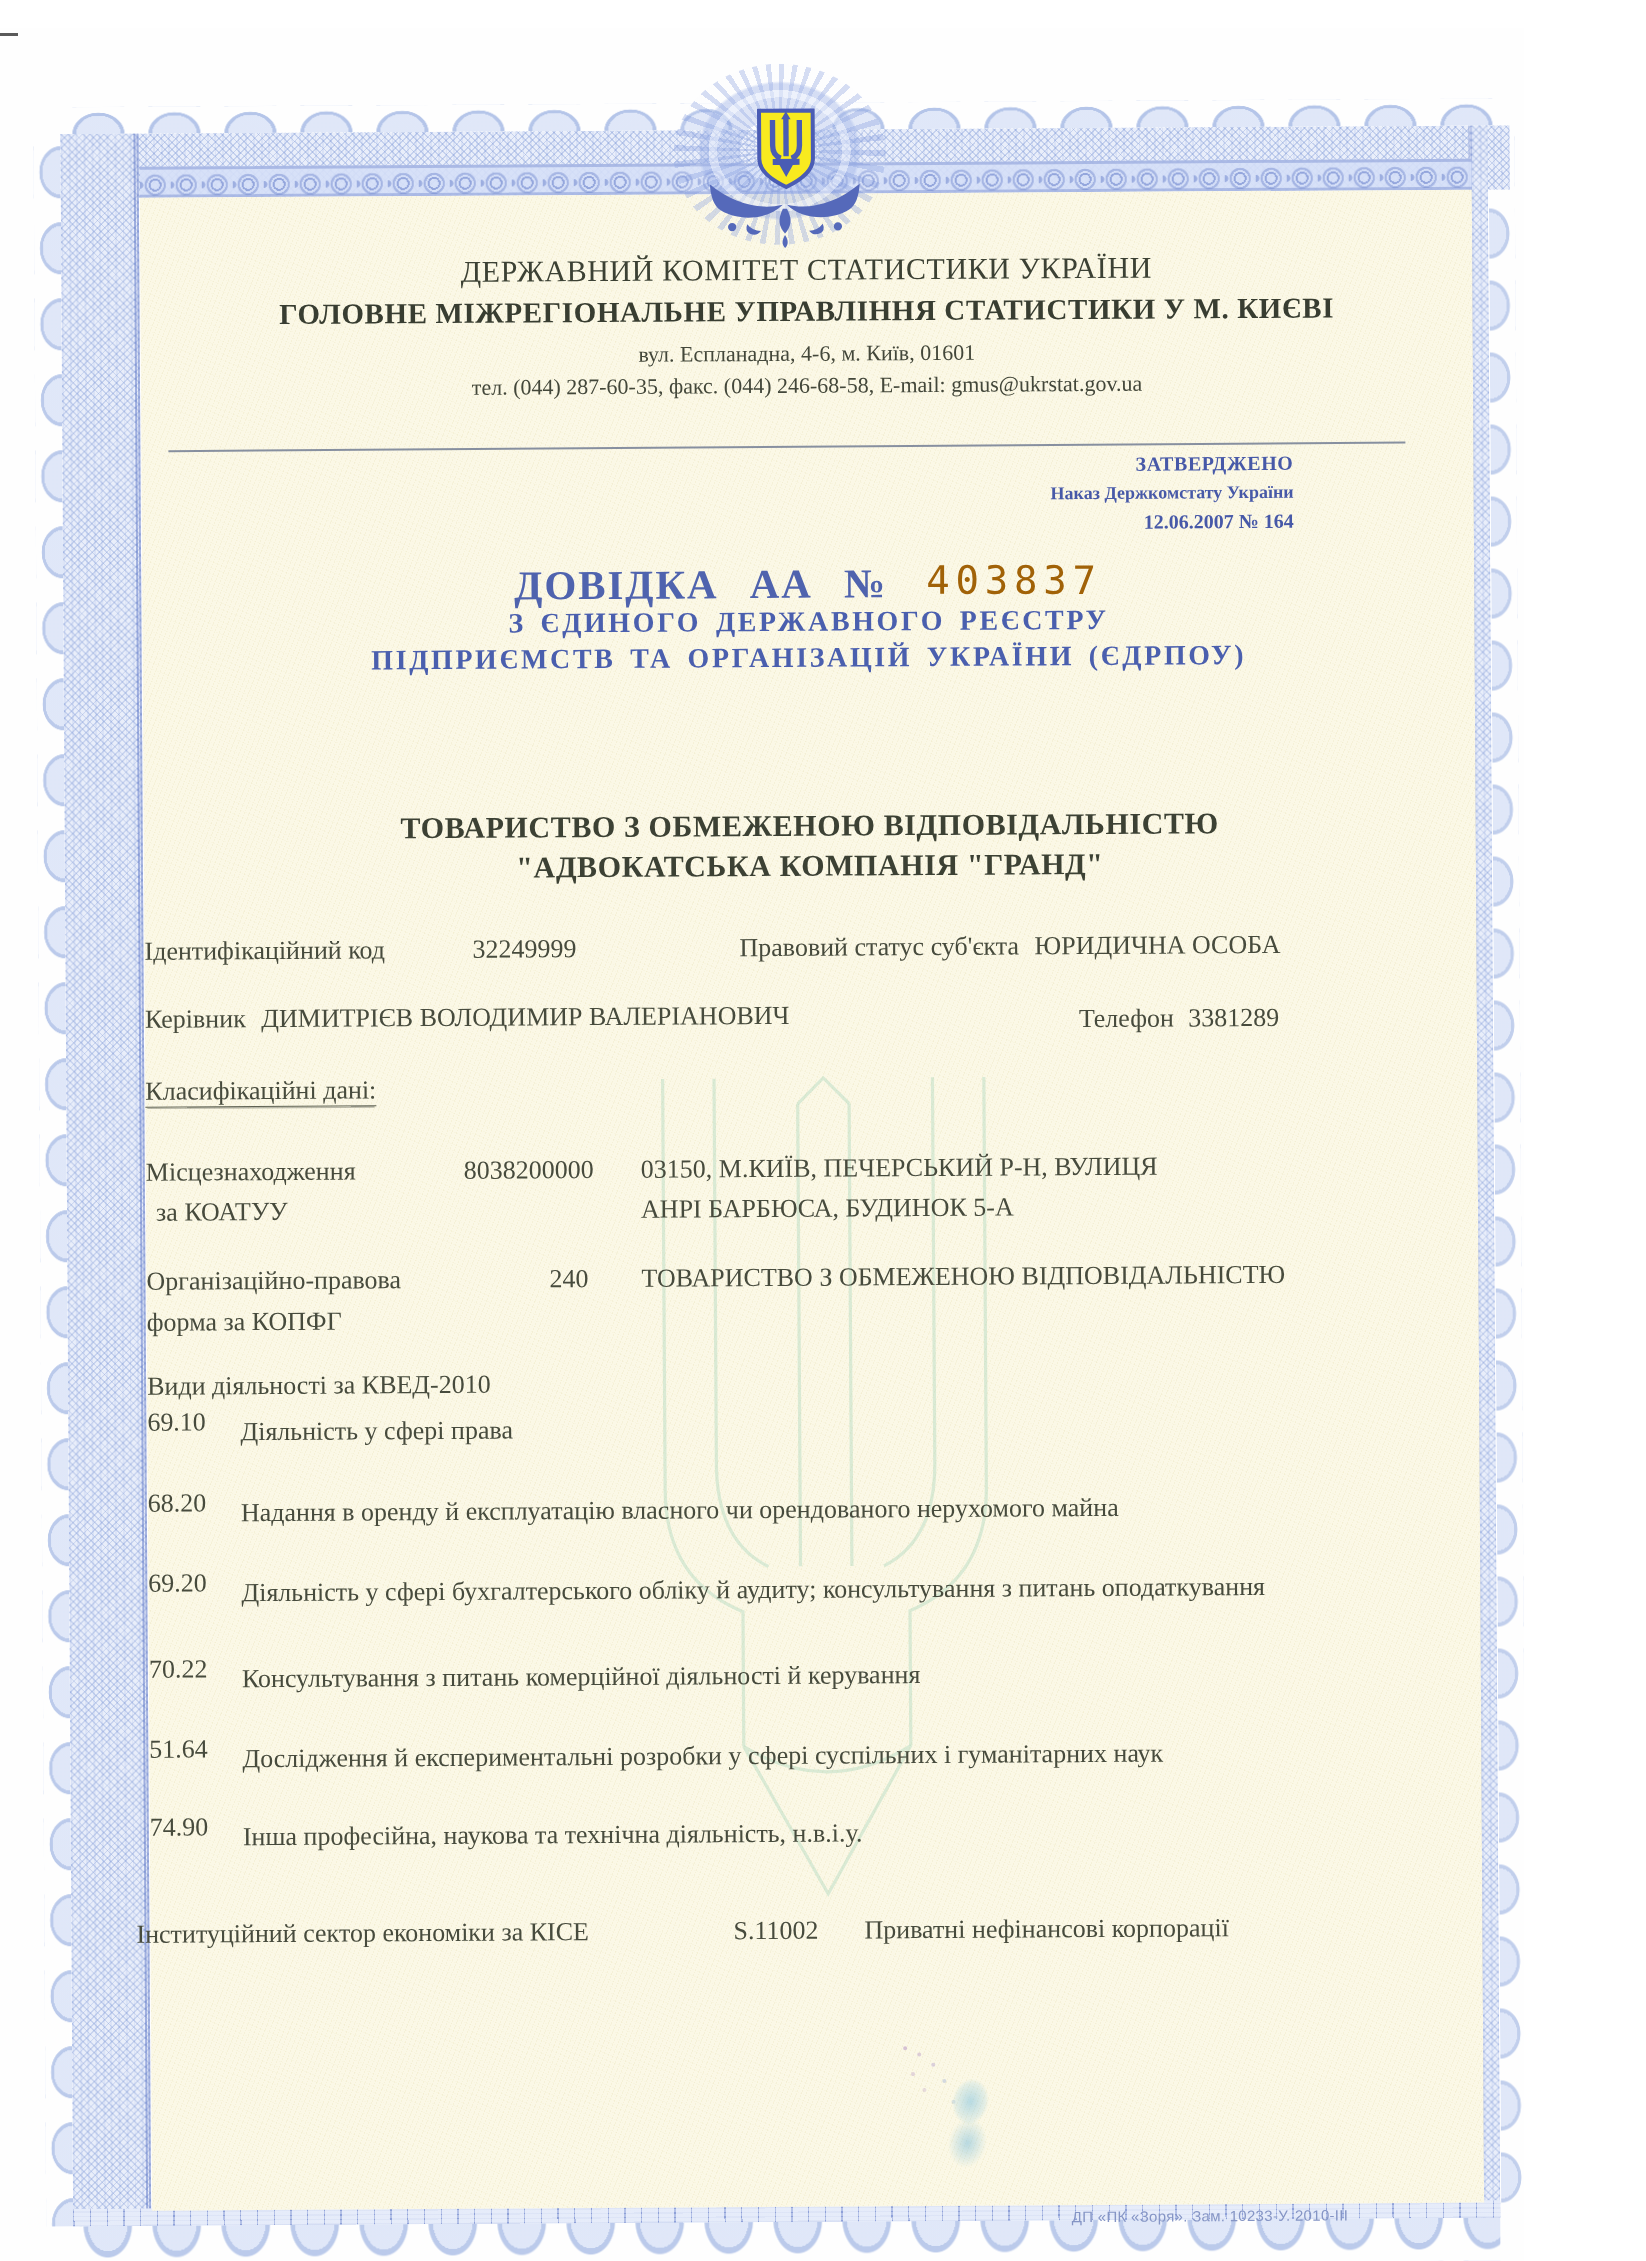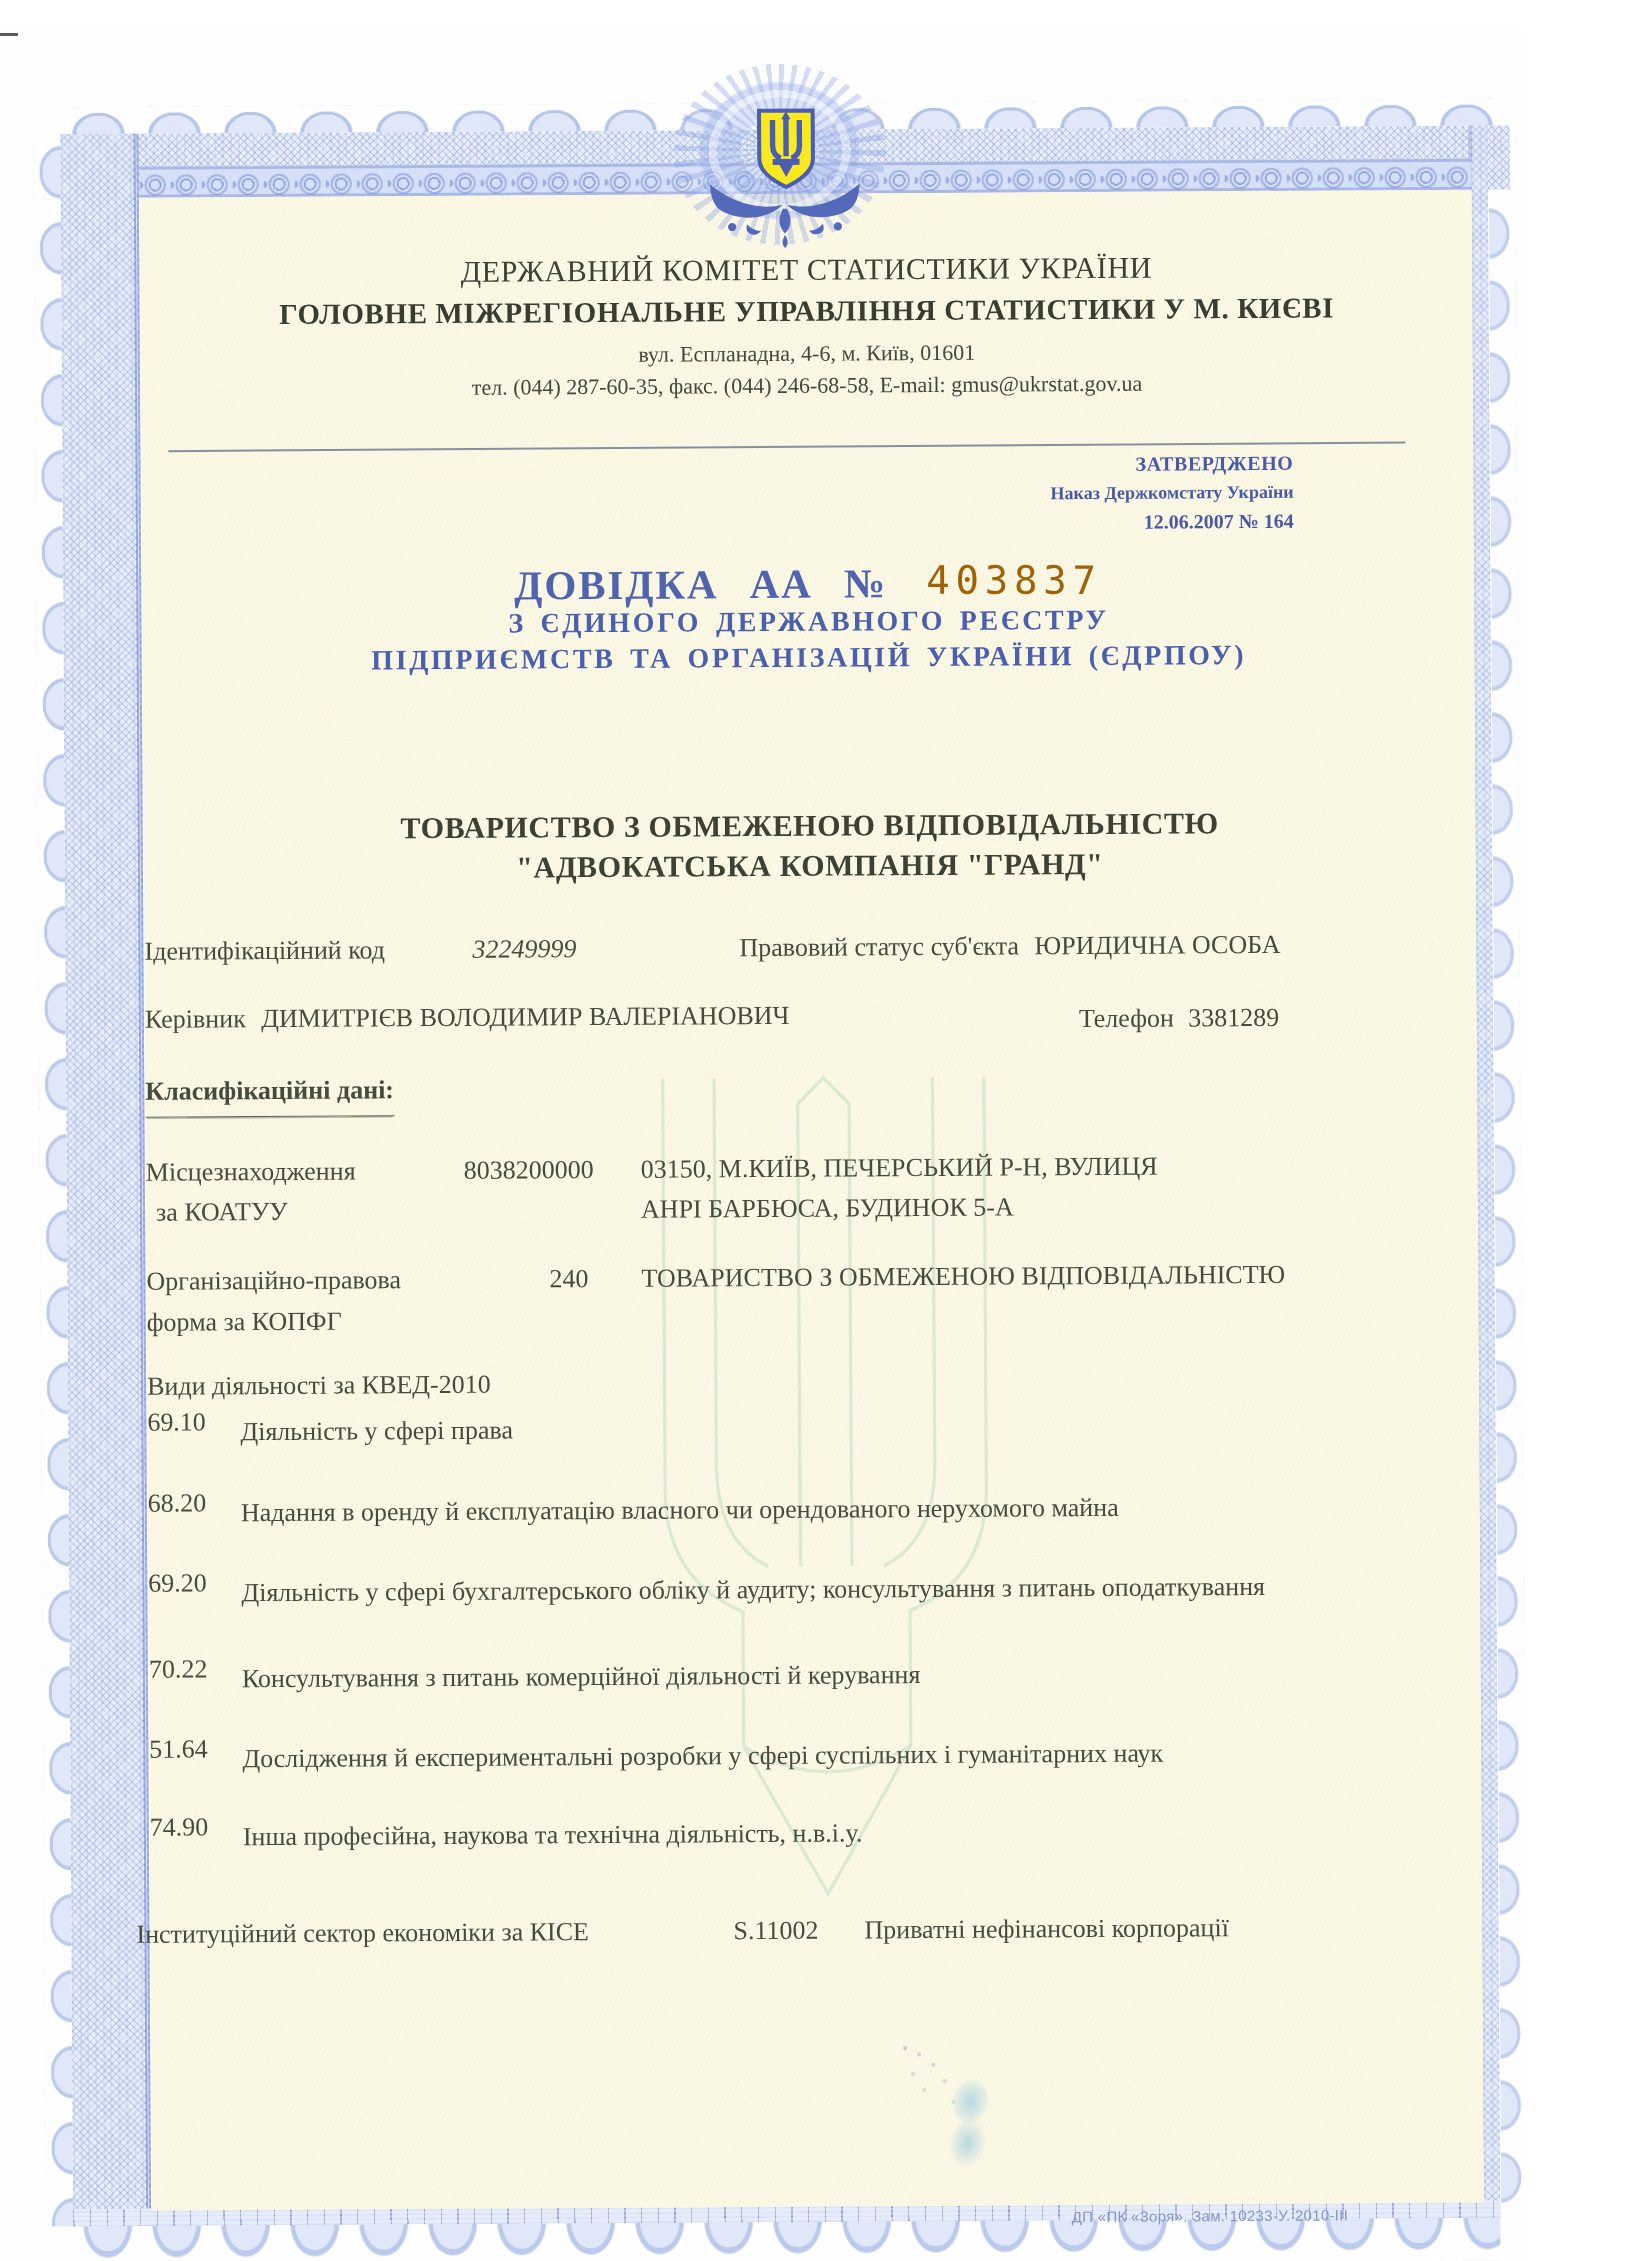--- a/index.html
+++ b/index.html
@@ -88,22 +88,22 @@
   .approval .a2 { font-size:18px; }
   .approval .a3 { font-size:20px; }
   .title-row { position:absolute; left:146px; top:532px; width:1332px; text-align:center; }
   .title-label { font-size:41px; font-weight:bold; color:#4f63ae; letter-spacing:1.9px; word-spacing:19px; }
   .title-number { display:inline-block; font-family:"DejaVu Sans Mono",monospace; font-size:39px;
           color:#a16207; letter-spacing:5.8px; margin-left:37px; transform:translateY(-2.6px) rotate(.4deg); }
   .sub1 { top:578px; font-size:28px; font-weight:bold; color:#4a5fae; letter-spacing:2.6px; word-spacing:5.1px; }
   .sub2 { top:614px; font-size:28px; font-weight:bold; color:#4a5fae; letter-spacing:2.6px; word-spacing:5.1px; }
   .comp1 { top:781px; font-size:30px; font-weight:bold; color:#3c4134; letter-spacing:0.6px; }
   .comp2 { top:821px; font-size:30px; font-weight:bold; color:#3c4134; letter-spacing:0.6px; }
-  .underlined { border-bottom:1.9px solid rgba(66,70,56,.85); padding-bottom:11px;
-          box-shadow:0 3.2px 0 -1.9px rgba(66,70,56,.35);font-weight:bold; }
+  .underlined { border-bottom:1.9px solid rgba(66,70,56,.85); padding-bottom:1px;
+          box-shadow:0 3.2px 0 -1.9px rgba(66,70,56,.35); }
   .kved-row { position:absolute; left:0; width:1646px; }
   .kved-code { position:absolute; left:146px; }
   .kved-text { position:absolute; left:239px; white-space:normal; width:1157px; line-height:49px; }
   .imprint { position:absolute; right:182px; top:2182px; font-family:"Liberation Sans",sans-serif;
           font-size:15px; color:#8595c5; letter-spacing:0.3px; }
   .smudge { position:absolute; left:933px; top:2042px; width:61px; height:103px; transform:rotate(12deg);
       background:
         radial-gradient(ellipse 40% 30% at 46% 32%, rgba(128,194,224,.55), rgba(128,194,224,.18) 60%, rgba(255,255,255,0) 75%),
         radial-gradient(ellipse 45% 35% at 55% 72%, rgba(118,186,220,.5), rgba(255,255,255,0) 70%); }
   .speckles { position:absolute; left:898px; top:2019px; width:3.9px; height:3.9px; border-radius:50%;
@@ -186,21 +186,21 @@
       <span class="title-label">ДОВІДКА АА №</span>
       <span class="title-number">403837</span>
     </div>
     <div class="t center sub1">З ЄДИНОГО ДЕРЖАВНОГО РЕЄСТРУ</div>
     <div class="t center sub2">ПІДПРИЄМСТВ ТА ОРГАНІЗАЦІЙ УКРАЇНИ (ЄДРПОУ)</div>
 
     <div class="t center comp1">ТОВАРИСТВО З ОБМЕЖЕНОЮ ВІДПОВІДАЛЬНІСТЮ</div>
     <div class="t center comp2">"АДВОКАТСЬКА КОМПАНІЯ "ГРАНД"</div>
 
     <div class="t" style="left:146px; top:905px;">Ідентифікаційний код</div>
-    <div class="t" style="left:474px; top:905px;font-style:italic;">32249999</div>
+    <div class="t" style="left:474px; top:905px;">32249999</div>
     <div class="t" style="left:741px; top:905px;">
       <span>Правовий статус суб'єкта</span>
       <span style="margin-left:9px;">ЮРИДИЧНА ОСОБА</span>
     </div>
 
     <div class="t" style="left:146px; top:973px;">
       <span>Керівник</span>
       <span style="margin-left:9px;">ДИМИТРІЄВ ВОЛОДИМИР ВАЛЕРІАНОВИЧ</span>
     </div>
     <div class="t" style="left:1080px; top:978px;">

